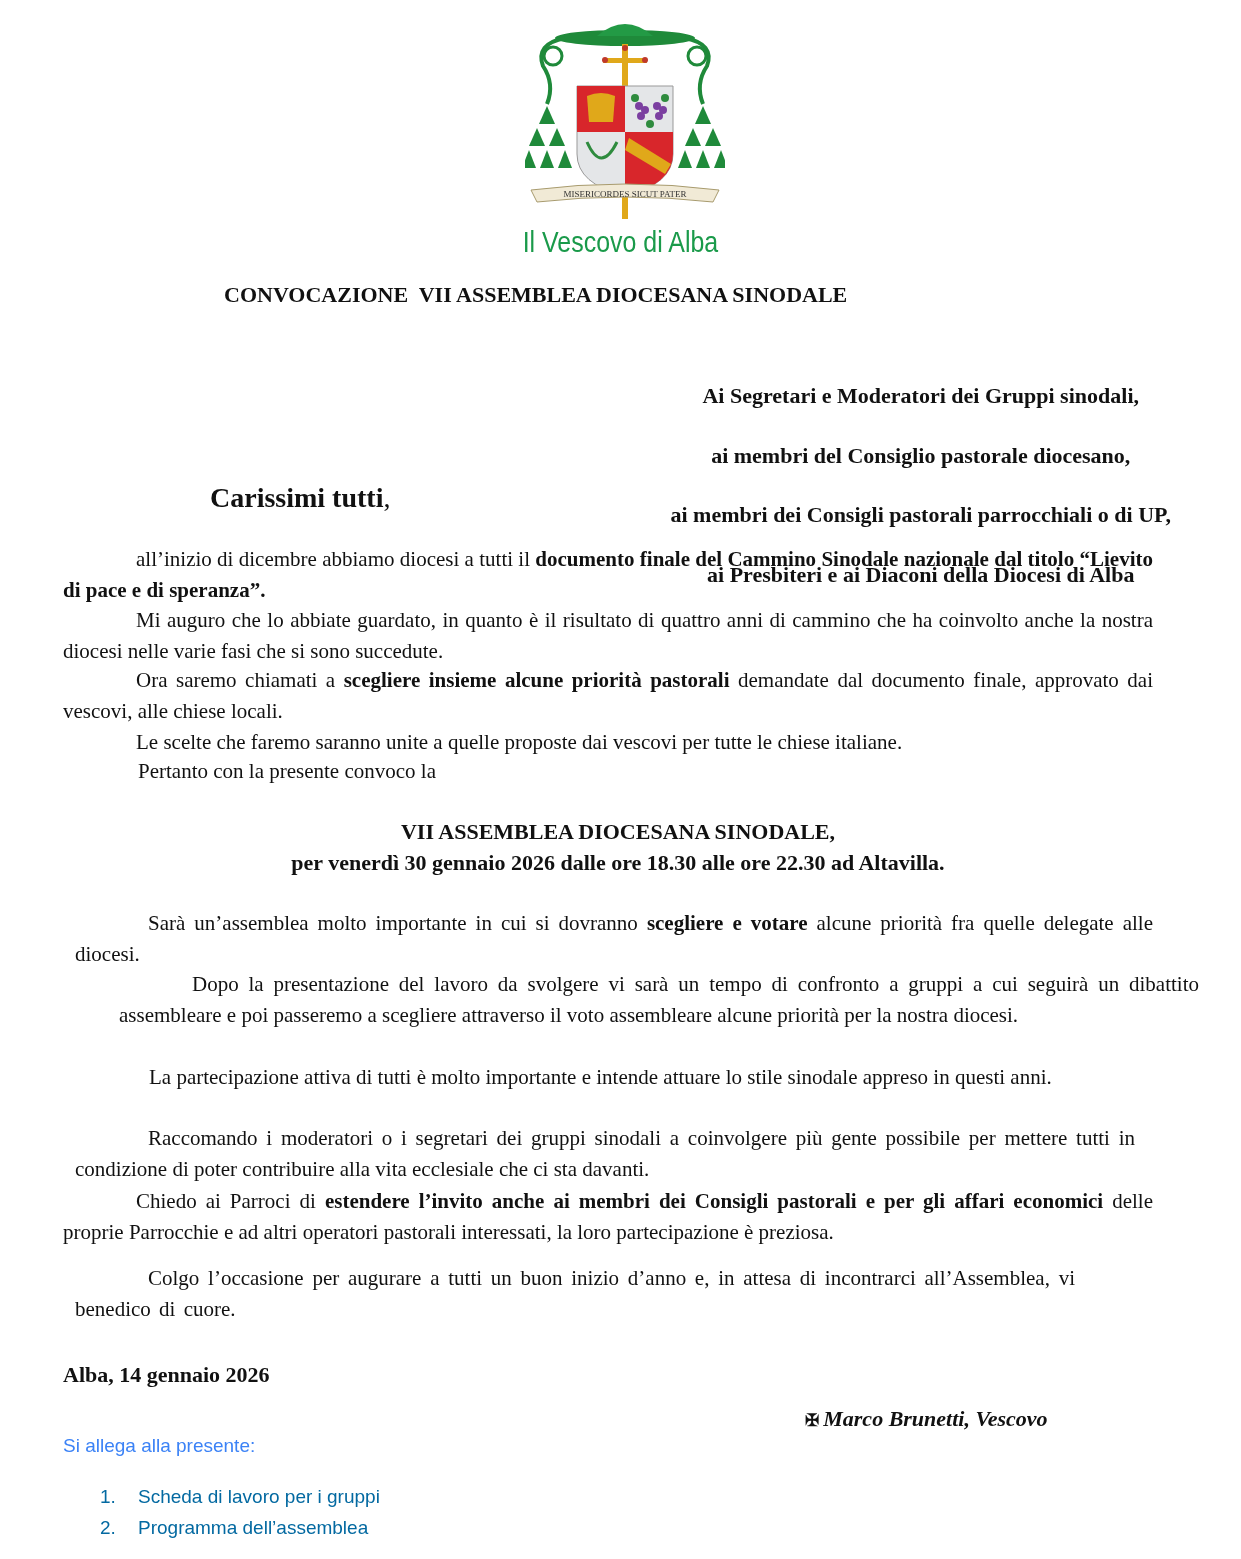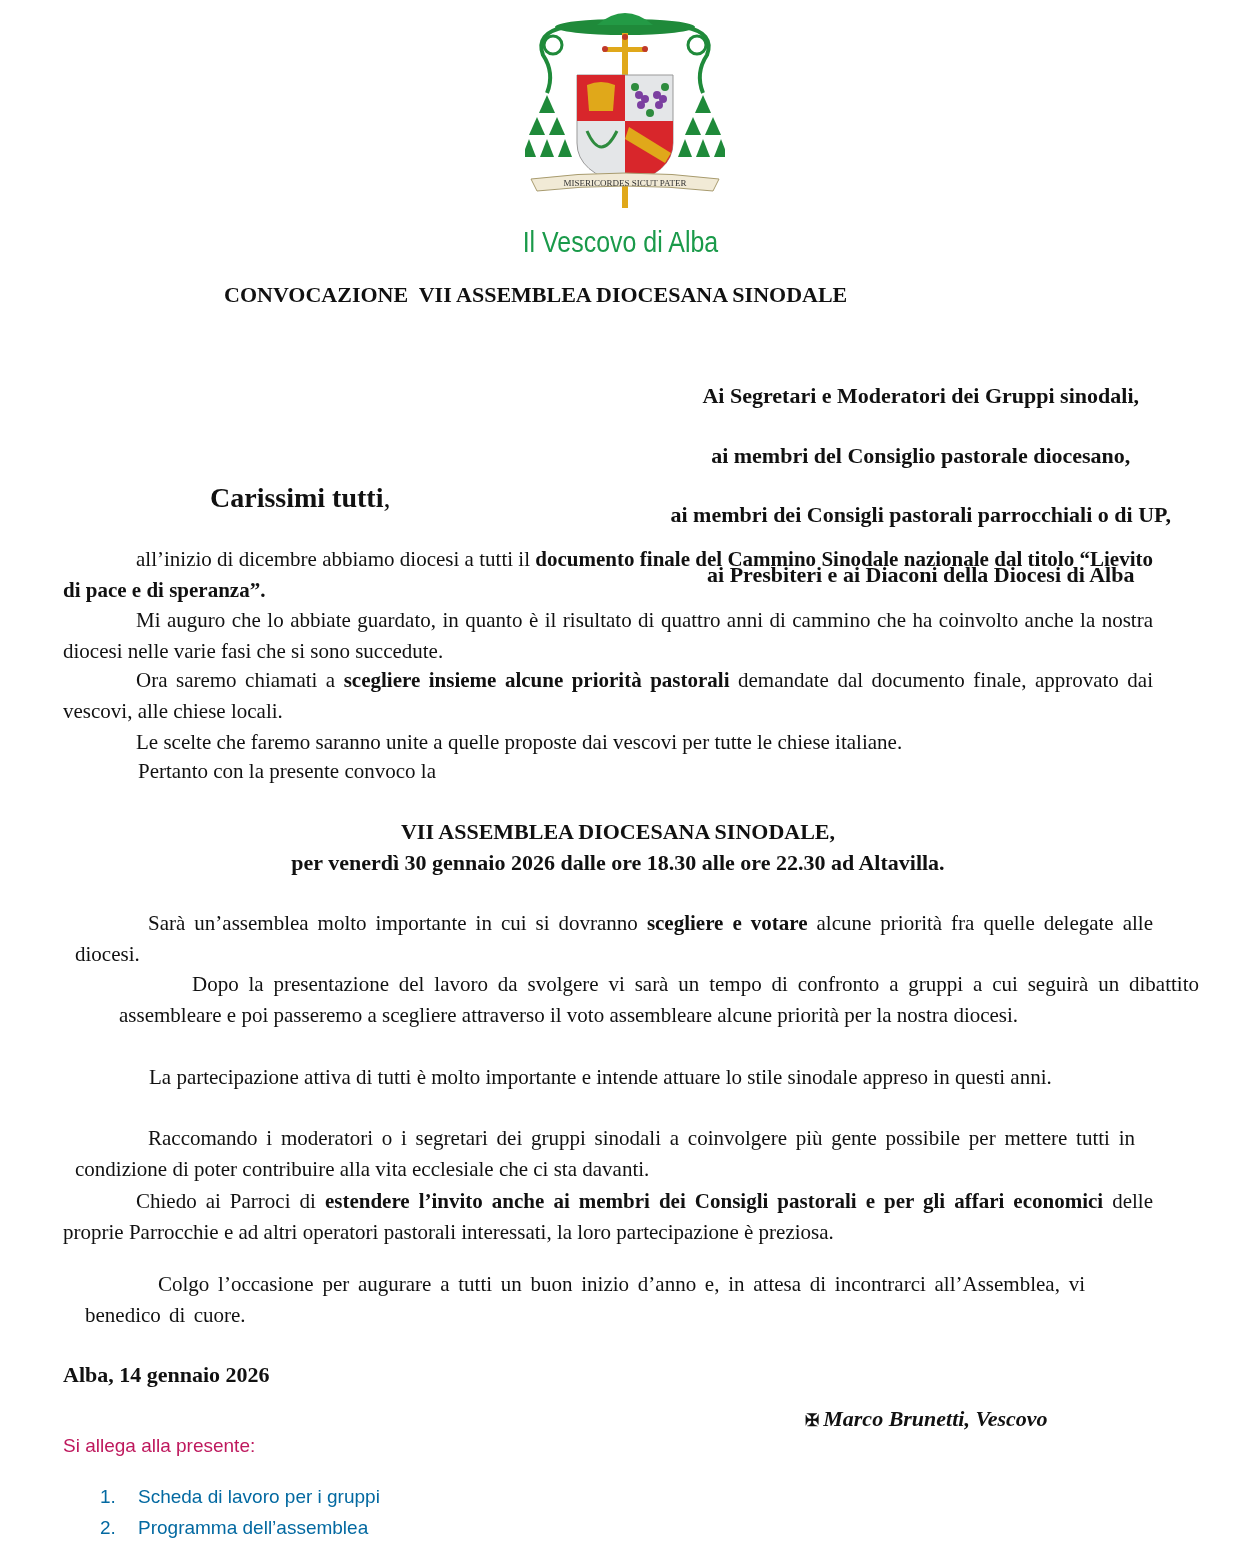--- a/index.html
+++ b/index.html
@@ -1,42 +1,42 @@
 <!DOCTYPE html>
 <html><head>
 <meta charset="utf-8">
 <style>
   html, body { margin: 0; padding: 0; background: #ffffff; }
   body {
     width: 1241px; height: 1559px; position: relative; overflow: hidden;
     font-family: "Liberation Serif", serif; color: #111;
   }
   .abs { position: absolute; }
-  .crest { left: 525px; top: 3px; width: 200px; height: 210px; text-decoration: underline; }
+  .crest { left: 525px; top: 14px; width: 200px; height: 210px; text-decoration: underline; }
   .bishop-title {
     left: 0; width: 1241px; top: 226px; text-align: center;
     font-family: "Liberation Sans", sans-serif; font-size: 29px; color: #1a9a4a;
     transform: scaleX(0.86); transform-origin: 620px 0;
   }
   .doc-title {
     left: 224px; top: 282px; font-size: 22px; font-weight: bold; letter-spacing: 0px;
     white-space: pre;
   }
   .recipients { right: 70px; top: 352px; text-align: center; font-weight: bold; font-size: 22px; line-height: 31.5px; }
   .recipients div { white-space: nowrap; margin-top: 28px; }
   .salutation { left: 210px; top: 482px; font-size: 28px; }
   .salutation b { font-weight: bold; }
   .body-text { font-size: 21px; line-height: 30.5px; }
   .para { position: absolute; left: 63px; width: 1090px; text-align: justify; }
   .indent { text-indent: 73px; }
   .announce { left: 0; width: 1236px; top: 816px; text-align: center; font-weight: bold; font-size: 22px; line-height: 31px; }
   .date-line { left: 63px; top: 1362px; font-size: 22px; font-weight: bold; }
   .signature { left: 805px; top: 1406px; font-size: 22px; font-weight: bold; font-style: italic; }
   .signature .cross { font-style: normal; font-size: 17px; margin-right: 4px; }
-  .attach-label { left: 63px; top: 1435px; font-family: "Liberation Sans", sans-serif; font-size: 19px; color: #be185d; }
+  .attach-label { left: 63px; top: 1435px; font-family: "Liberation Sans", sans-serif; font-size: 19px; color: #3b82f6; }
   .attach-list { left: 100px; top: 1481px; font-family: "Liberation Sans", sans-serif; font-size: 19px; color: #0369a1; line-height: 31px; }
   .attach-list .num { display: inline-block; width: 38px; }
 </style>
 </head>
 <body>
 
 <div class="abs crest">
   <svg width="200" height="210" viewBox="0 0 200 210">
 
     <ellipse cx="100" cy="24" rx="70" ry="8" fill="#1f8a3a"></ellipse>
@@ -133,21 +133,21 @@
 
   <div class="para indent" style="top:908px; left:75px; width:1078px;">
     <span>Sarà un’assemblea molto importante in cui si dovranno </span><b>scegliere e votare</b><span> alcune priorità fra quelle delegate alle diocesi.</span>
   </div>
   <div class="para indent" style="top:969px; left:75px; width:1080px;margin-left:44px;">Dopo la presentazione del lavoro da svolgere vi sarà un tempo di confronto a gruppi a cui seguirà un dibattito assembleare e poi passeremo a scegliere attraverso il voto assembleare alcune priorità per la nostra diocesi.</div>
   <div class="para indent" style="top:1062px; width:1060px; text-indent:86px;">La partecipazione attiva di tutti è molto importante e intende attuare lo stile sinodale appreso in questi anni.</div>
   <div class="para indent" style="top:1123px; left:75px; width:1060px;">Raccomando i moderatori o i segretari dei gruppi sinodali a coinvolgere più gente possibile per mettere tutti in condizione di poter contribuire alla vita ecclesiale che ci sta davanti.</div>
   <div class="para indent" style="top:1186px;">
     <span>Chiedo ai Parroci di </span><b>estendere l’invito anche ai membri dei Consigli pastorali e per gli affari economici</b><span> delle proprie Parrocchie e ad altri operatori pastorali interessati, la loro partecipazione è preziosa.</span>
   </div>
-  <div class="para indent" style="top:1263px; left:85px; width:1000px; word-spacing:3px;margin-top:6px;">Colgo l’occasione per augurare a tutti un buon inizio d’anno e, in attesa di incontrarci all’Assemblea, vi benedico di cuore.</div>
+  <div class="para indent" style="top:1263px; left:75px; width:1000px; word-spacing:3px;">Colgo l’occasione per augurare a tutti un buon inizio d’anno e, in attesa di incontrarci all’Assemblea, vi benedico di cuore.</div>
 </div>
 
 <div class="abs date-line">Alba, 14 gennaio 2026</div>
 
 <div class="abs signature">
   <span class="cross">✠</span><span>Marco Brunetti, Vescovo</span>
 </div>
 
 <div class="abs attach-label">Si allega alla presente:</div>
 <div class="abs attach-list">

